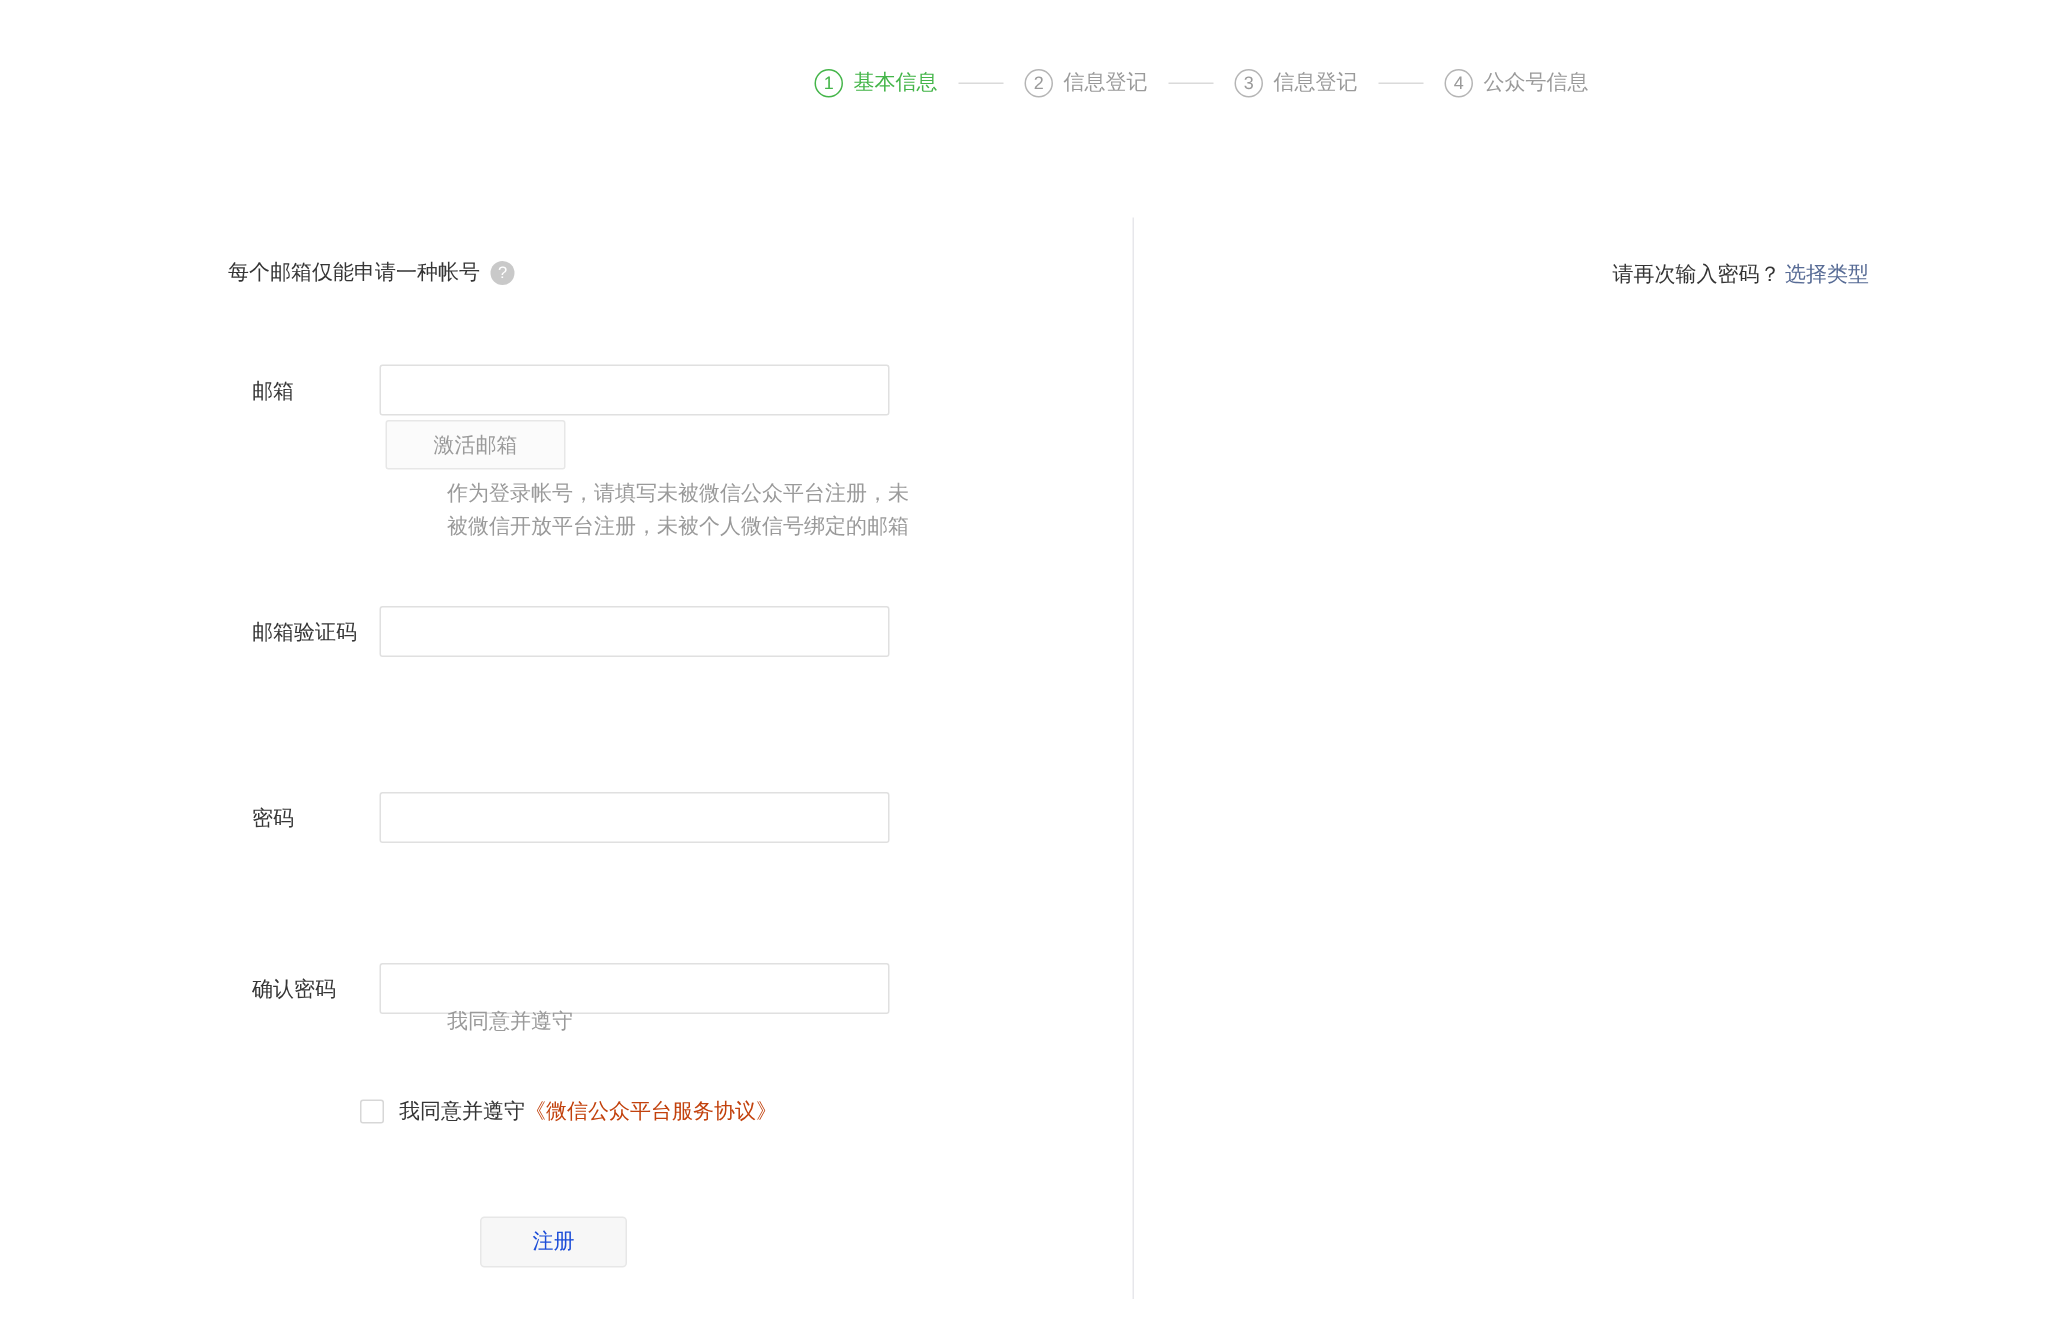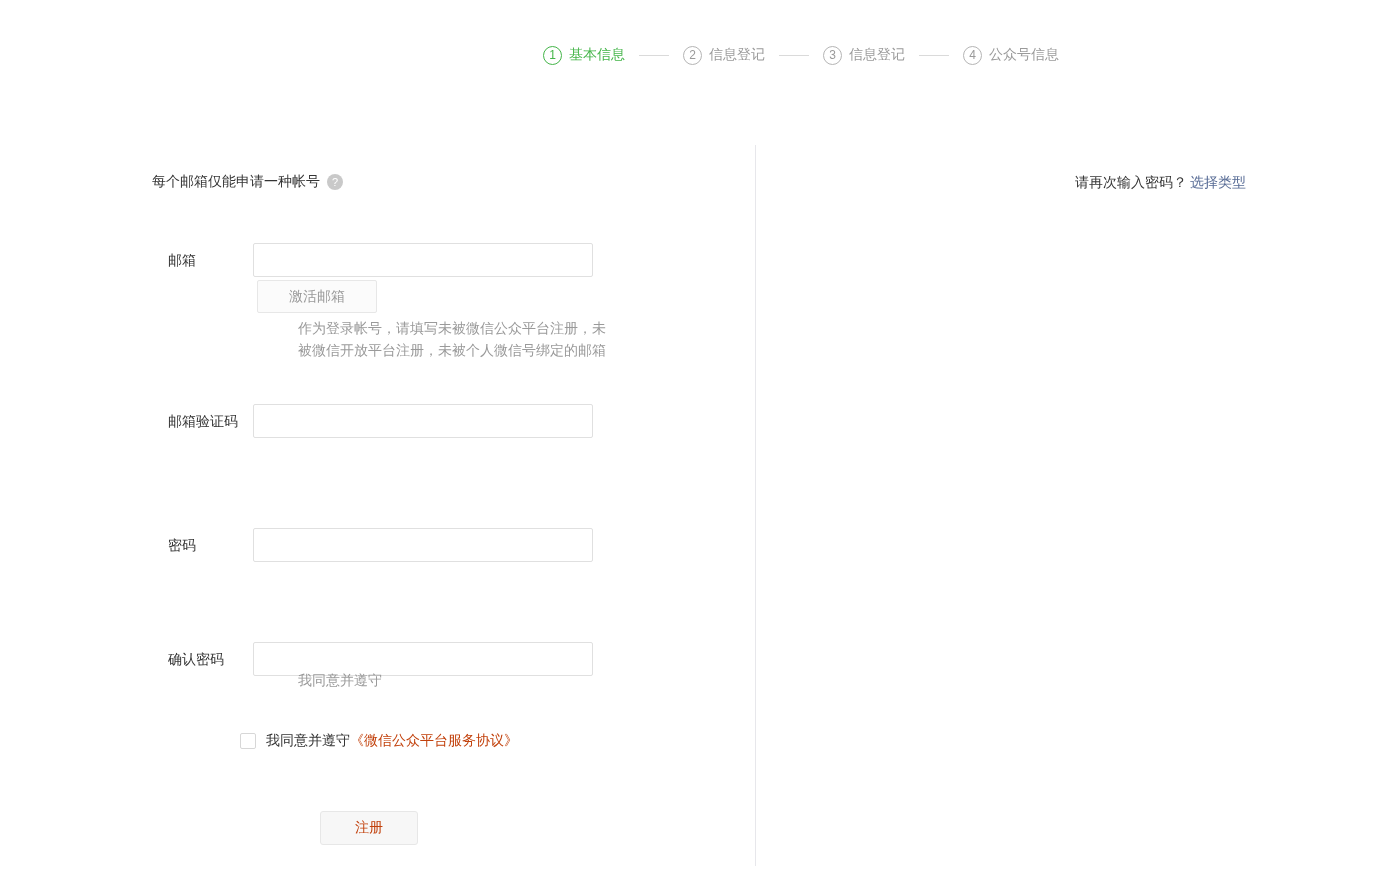--- a/index.html
+++ b/index.html
@@ -60,21 +60,21 @@
   .checkbox {
     width:16px; height:16px; border:1px solid #d7d7d7; border-radius:2px; background:#fff;
     cursor:pointer; flex:none;
   }
   .agreement-text { margin-left:10px; font-size:14px; color:#353535; white-space:nowrap; }
   .agreement-link { font-size:14px; color:#c2410c; text-decoration:none; cursor:pointer; white-space:nowrap; }
 
   .register-btn {
     position:absolute; left:320px; top:811px; width:98px; height:34px;
     background:#f7f7f7; border:1px solid #e7e7e7; border-radius:3px;
-    color:#c2410c; font-size:14px; cursor:default;
+    color:#1d4ed8; font-size:14px; cursor:default;
     font-family:"Liberation Sans","DejaVu Sans",sans-serif;
   }
 
   
   .login-prompt { position:absolute; right:135px; top:174px; font-size:14px; white-space:nowrap; }
   .login-prompt-text { color:#353535; }
   .login-link { color:#576b95; text-decoration:none; margin-left:3px; cursor:pointer; }
 </style>
 </head>
 <body>

